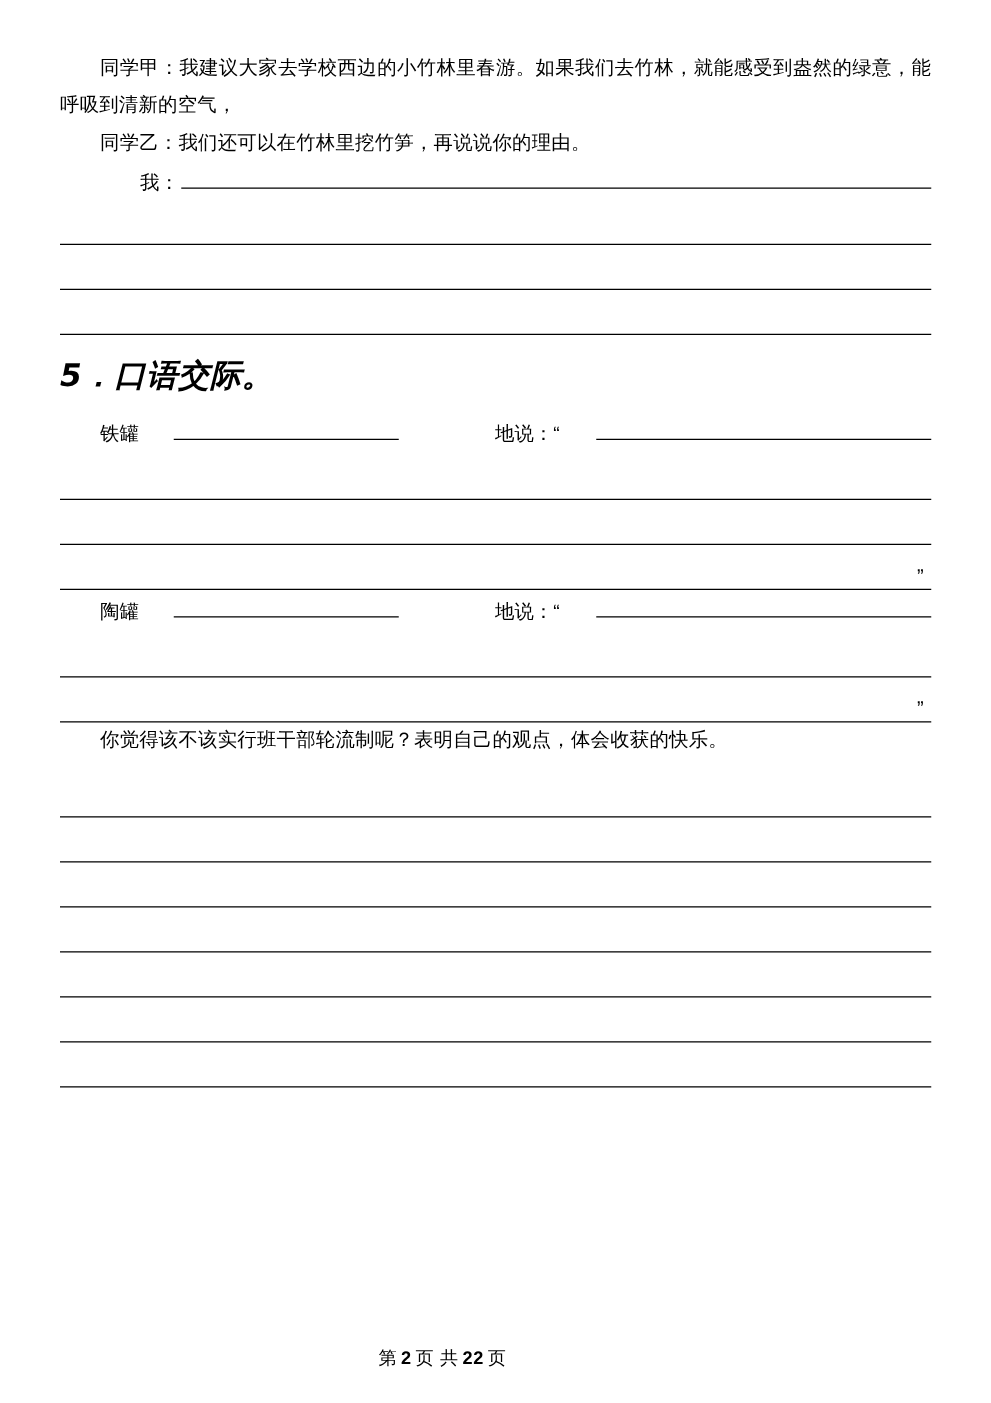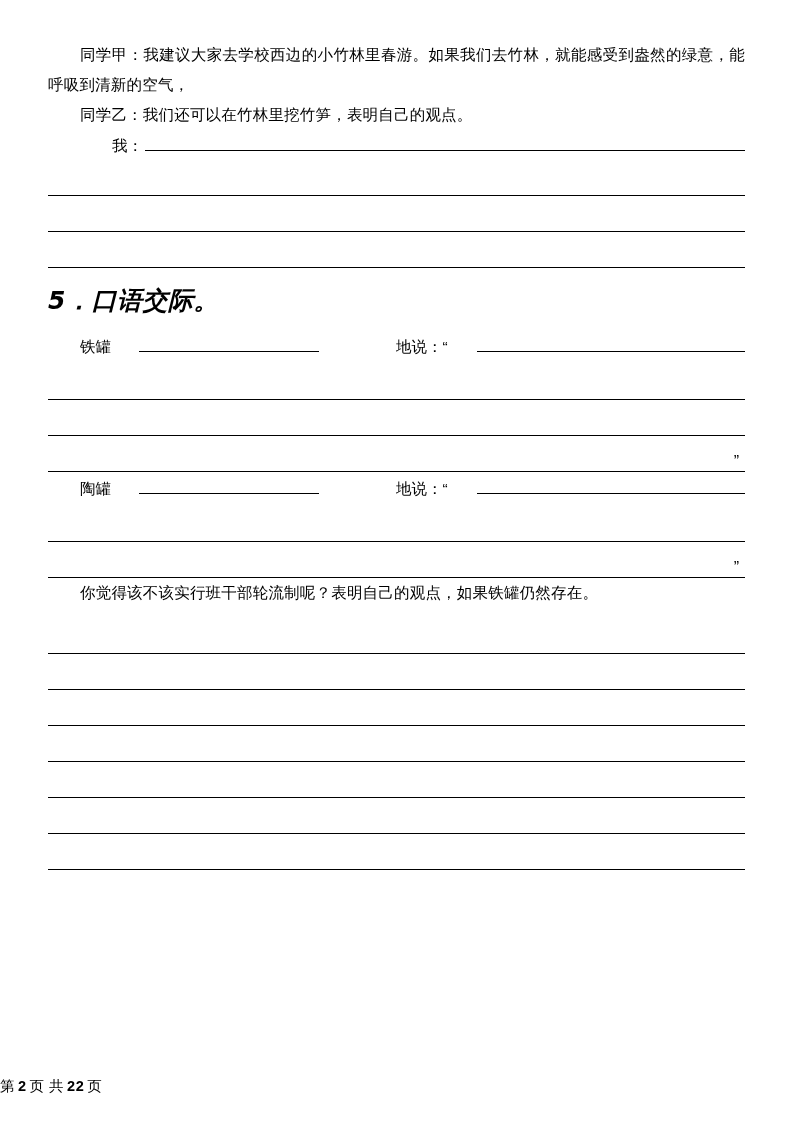--- a/index.html
+++ b/index.html
@@ -135,38 +135,38 @@
 
   .spacer-6 { height: 6px; }
   .spacer-10 { height: 10px; }
 
   
   .footer {
     position: absolute;
     left: 0;
     right: 0;
     bottom: 26px;
-    text-align: left;
+    text-align: center;
     font-size: 14.5px;
     letter-spacing: 0.5px;
   }
   .footer .num {
     font-weight: bold;
     padding: 0 3px;
   }
 </style>
 </head>
 <body>
 
 <div class="page">
   <div class="content">
 
     <div>
       <p class="para indent">同学甲：我建议大家去学校西边的小竹林里春游。如果我们去竹林，就能感受到盎然的绿意，能呼吸到清新的空气，</p>
-      <p class="para indent">同学乙：我们还可以在竹林里挖竹笋，表明自己的观点。</p>
+      <p class="para indent">同学乙：我们还可以在竹林里挖竹笋，再说说你的理由。</p>
 
       <div class="inline-line-row">
         <span class="lead">我：</span>
         <span class="fill"></span>
       </div>
 
       <div class="rule-row">
           <div class="rule"></div>
         </div>
       <div class="rule-row">
@@ -214,21 +214,21 @@
           <div class="rule"></div>
         </div>
       <div class="quote-row">
         <span class="closing-quote">”</span>
         <div class="rule"></div>
       </div>
     </div>
 
     <div>
 
-      <p class="para indent">你觉得该不该实行班干部轮流制呢？表明自己的观点，如果铁罐仍然存在。</p>
+      <p class="para indent">你觉得该不该实行班干部轮流制呢？表明自己的观点，体会收获的快乐。</p>
 
       <div class="spacer-10"></div>
 
       <div class="rule-row">
           <div class="rule"></div>
         </div>
       <div class="rule-row">
           <div class="rule"></div>
         </div>
       <div class="rule-row">

